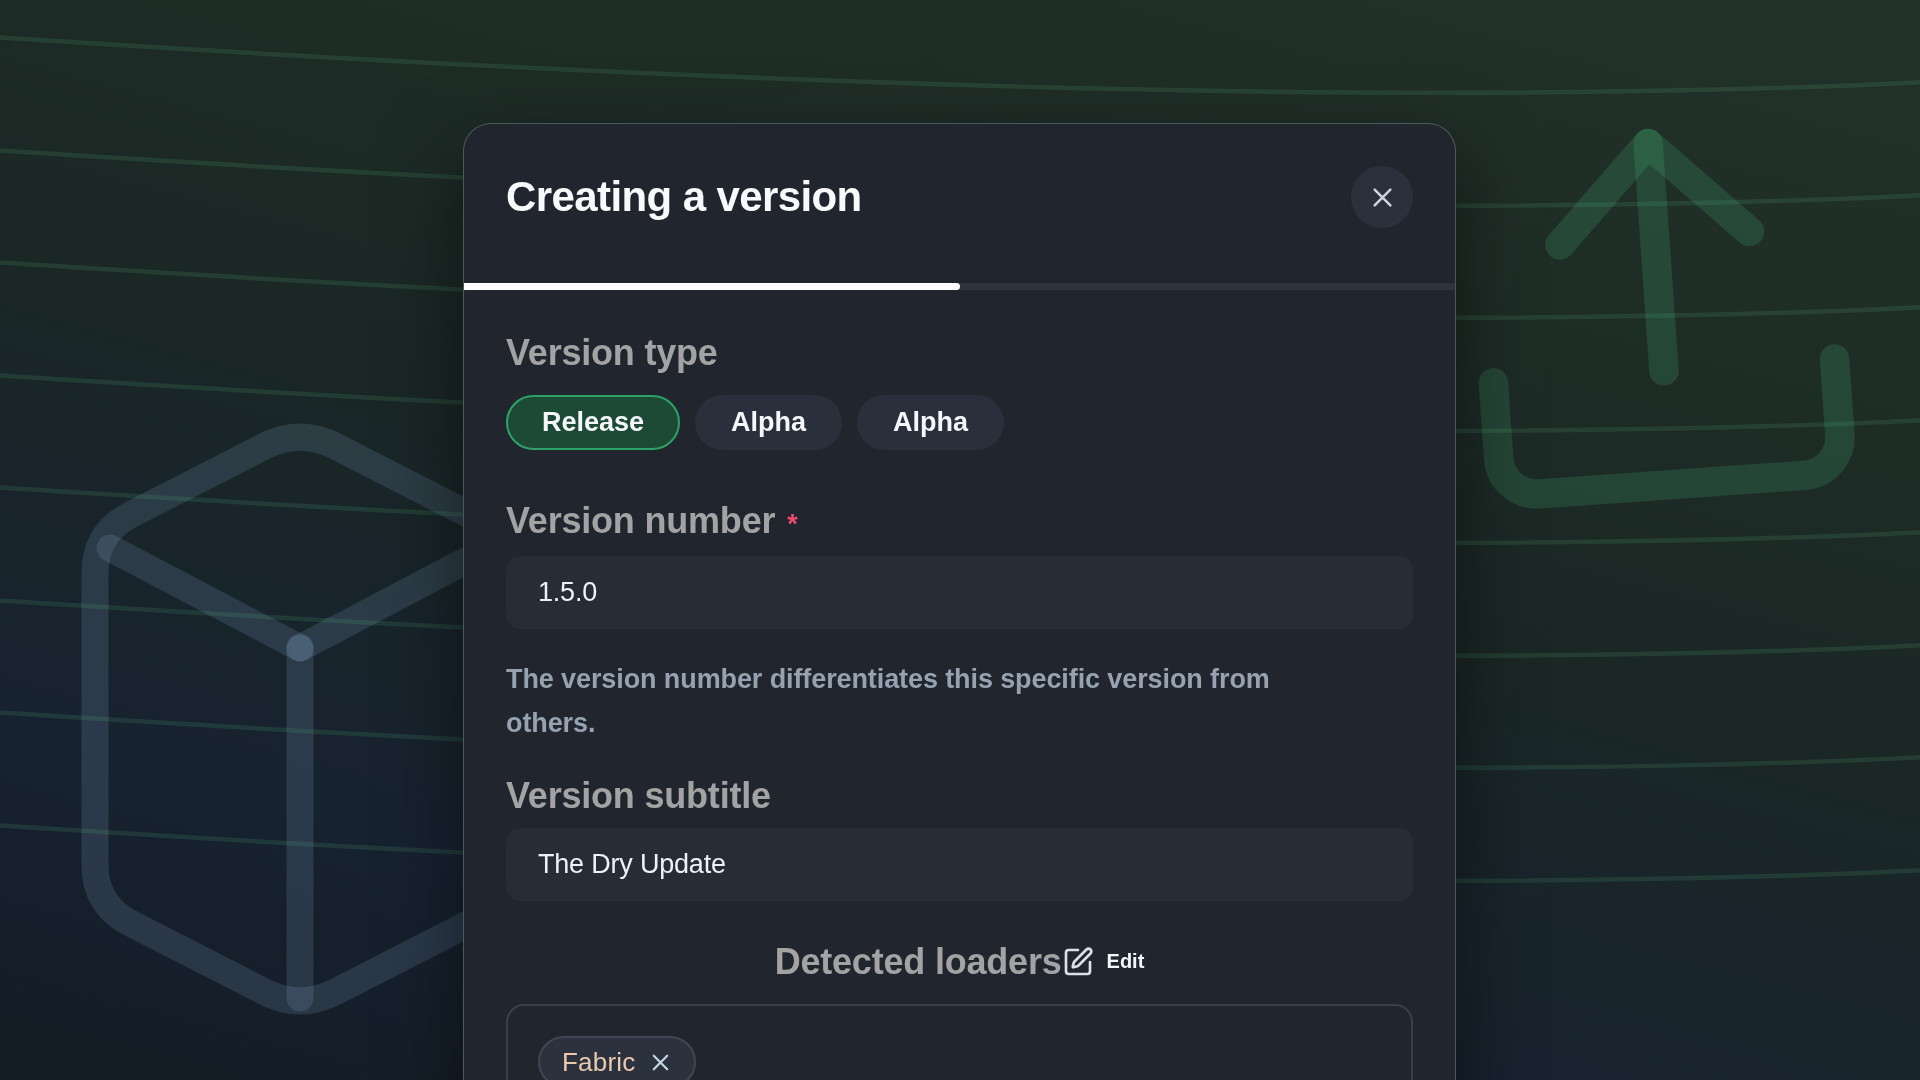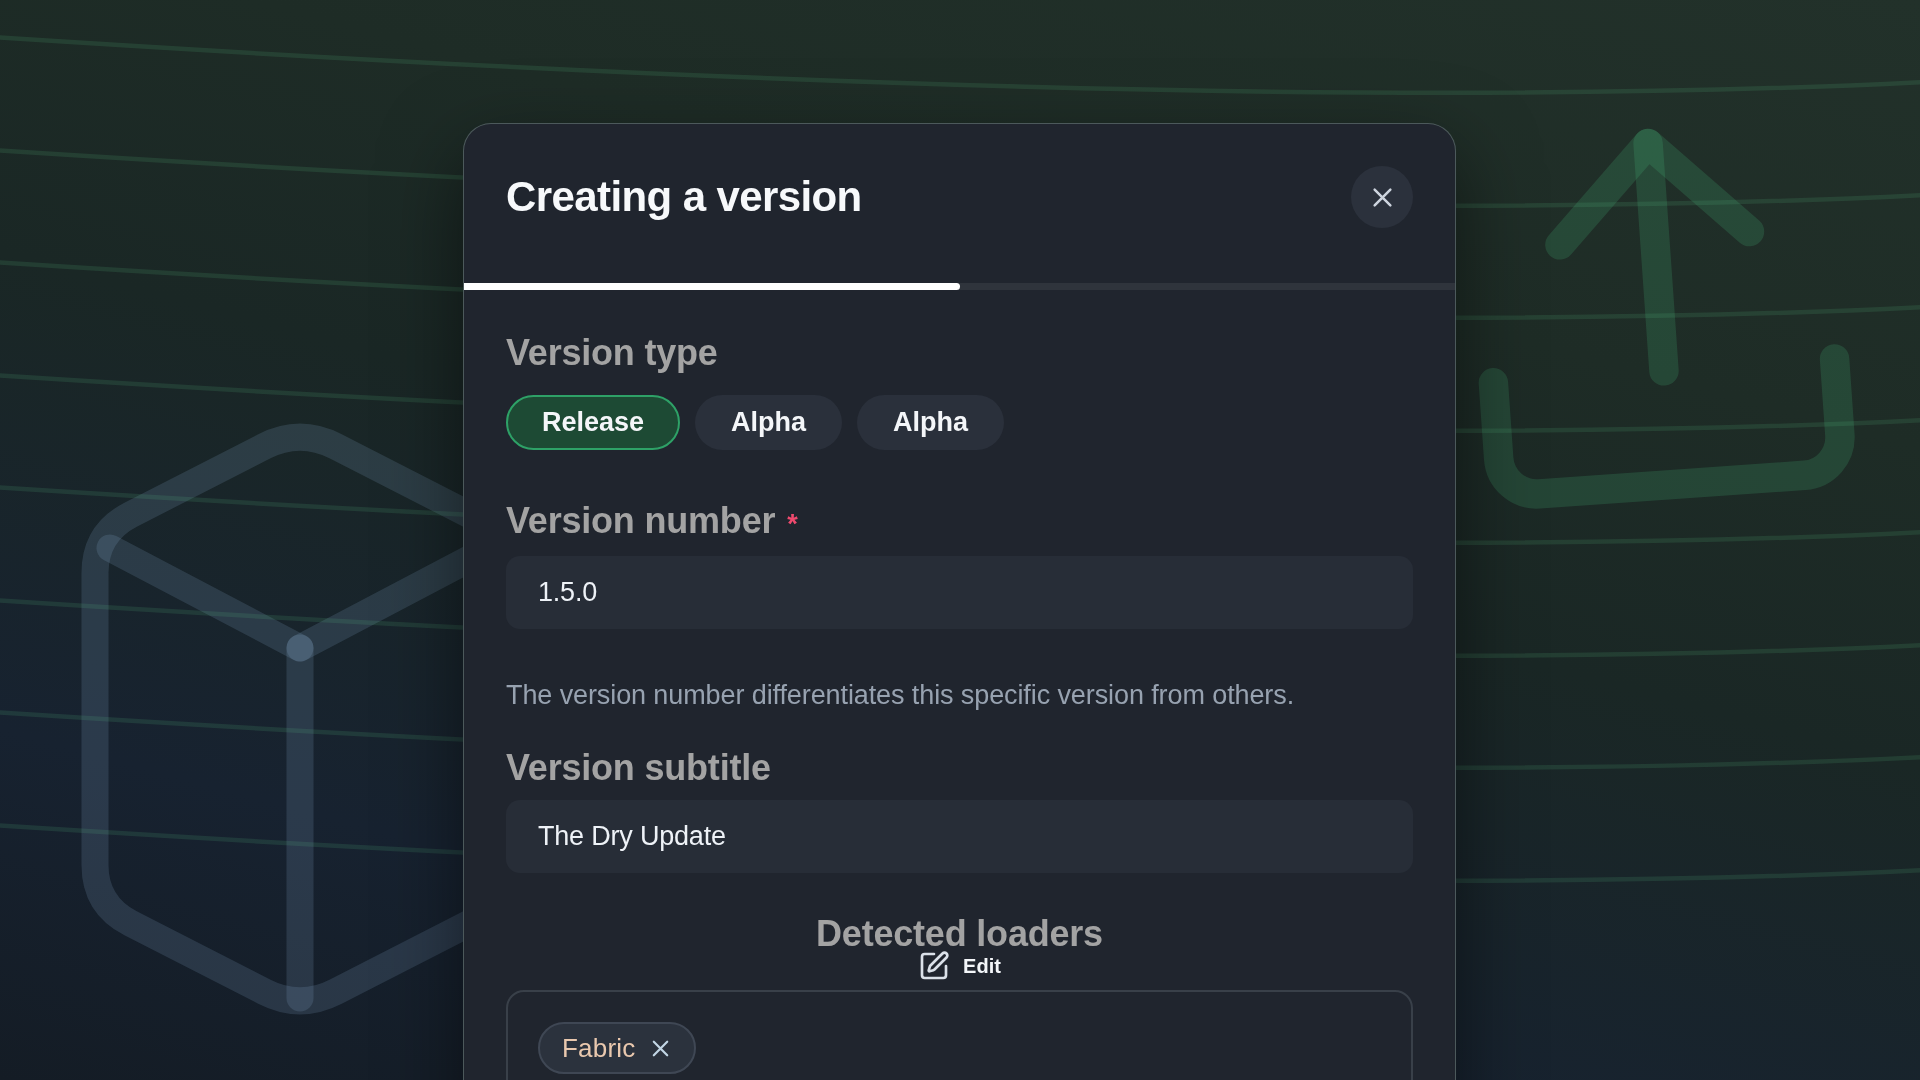--- a/index.html
+++ b/index.html
@@ -50,26 +50,26 @@
     background:#2a303b;border:2px solid transparent;cursor:pointer;box-sizing:border-box;
   }
   .pill.selected{background:var(--release-bg,#1d4a34);border-color:var(--accent-green,#2ea167);}
 
   .text-input{
     display:block;width:100%;box-sizing:border-box;height:73px;border-radius:14px;
     background:#272d37;border:none;outline:none;padding:0 32px;
     color:#eef2f7;font-family:inherit;font-size:27px;font-weight:400;letter-spacing:-.2px;
   }
   .help{
-    margin-top:44px;max-width:855px;color:#97a2b0;
-    font-size:27px;line-height:44px;font-weight:400;letter-spacing:-.1px;
+    margin-top:28px;max-width:855px;color:#97a2b0;
+    font-size:27px;line-height:44px;font-weight:700;letter-spacing:-.1px;
   }
   .section-subtitle{margin-top:34px;}
   .section-loaders{margin-top:44px;}
-  .loaders-header{display:flex;align-items:center;justify-content:flex-start;margin-bottom:8px;flex-direction:column;}
+  .loaders-header{display:flex;align-items:center;justify-content:center;margin-bottom:26px;}
   .edit-btn{
     display:inline-flex;align-items:center;gap:13px;background:none;border:none;cursor:pointer;
     font-family:inherit;font-size:20px;font-weight:700;color:#f3f6f9;padding:0;
   }
   .edit-btn svg{width:32px;height:32px;stroke:#dbe1e9;stroke-width:2;fill:none;
     stroke-linecap:round;stroke-linejoin:round;}
   .loaders-box{
     border:2px solid #394049;border-radius:18px;padding:30px;height:220px;box-sizing:content-box;
   }
   .chip{

